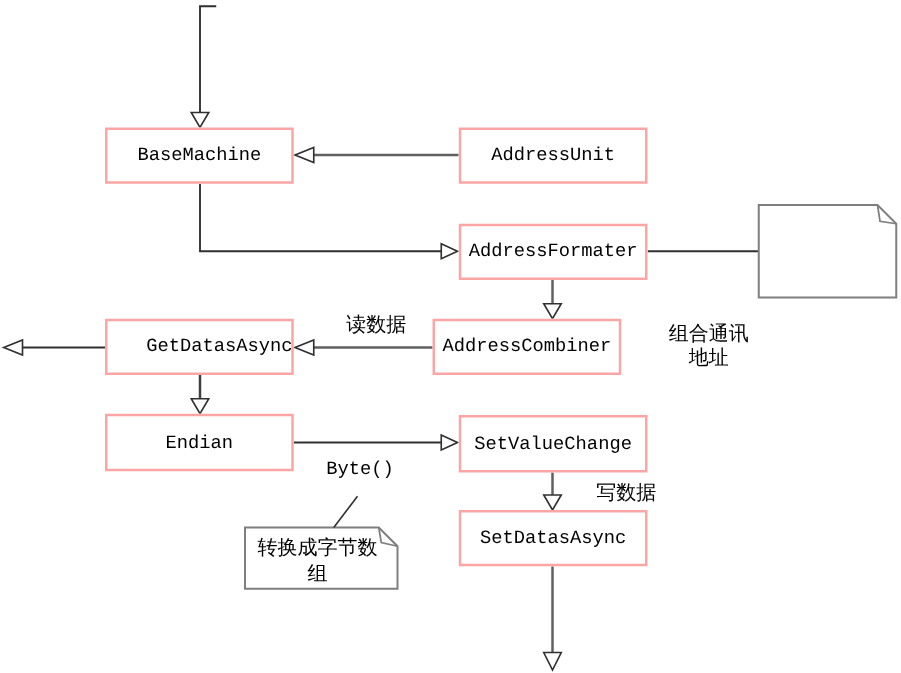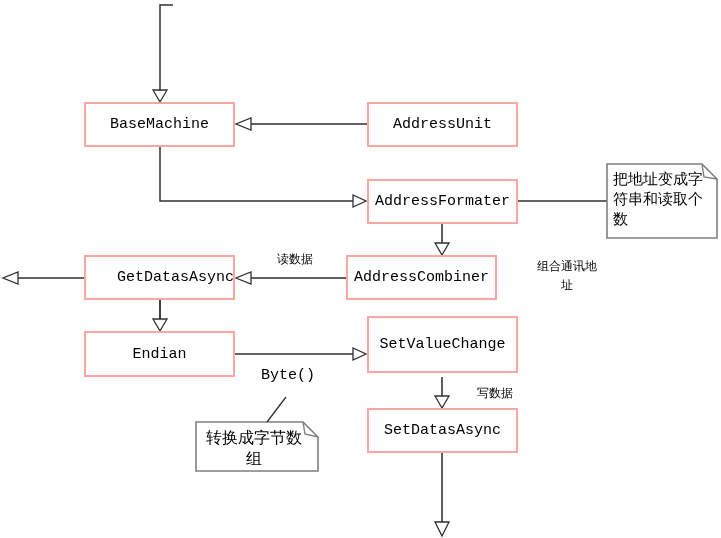--- a/index.html
+++ b/index.html
@@ -30,21 +30,21 @@
     display: flex;
     align-items: center;
     justify-content: center;
     font-family: "Liberation Mono", "DejaVu Sans Mono", monospace;
     font-size: 15px;
     color: #000000;
     white-space: nowrap;
   }
   .edge-label {
     position: absolute;
-    font-size: 12px;
+    font-size: 16px;
     color: #000000;
     line-height: 19px;
     white-space: nowrap;
   }
   .edge-label.mono {
     font-family: "Liberation Mono", "DejaVu Sans Mono", monospace;
     font-size: 15px;
   }
   .note-text {
     position: absolute;
@@ -142,29 +142,28 @@
   <div class="node" style="left:367px; top:102px; width:151px; height:45px;">AddressUnit</div>
 
   <div class="node" style="left:367px; top:179px; width:151px; height:45px;">AddressFormater</div>
 
   <div class="node" style="left:84px;  top:255px; width:151px; height:45px;padding-left:32px;">GetDatasAsync</div>
 
   <div class="node" style="left:346px; top:255px; width:151px; height:45px;">AddressCombiner</div>
 
   <div class="node" style="left:84px;  top:331px; width:151px; height:46px;">Endian</div>
 
-  <div class="node" style="left:367px; top:316px; width:151px; height:57px;">SetValueChange</div>
+  <div class="node" style="left:367px; top:332px; width:151px; height:46px;">SetValueChange</div>
 
   <div class="node" style="left:367px; top:408px; width:151px; height:45px;">SetDatasAsync</div>
 
   <div class="edge-label" style="left:277px; top:250px;">读数据</div>
 
   <div class="edge-label wrap-label" style="left:532px; top:257px; width:70px;">组合通讯地址</div>
 
   <div class="edge-label mono" style="left:261px; top:366px;">Byte()</div>
 
   <div class="edge-label" style="left:477px; top:384px;">写数据</div>
 
-  <div class="note-text" style="left:613px; top:169px; width:96px;">把地址变成字符串和读取个数</div>
 
   <div class="note-text centered" style="left:203px; top:427px; width:102px;">转换成字节数组</div>
 
 </div>
 
 </body></html>

